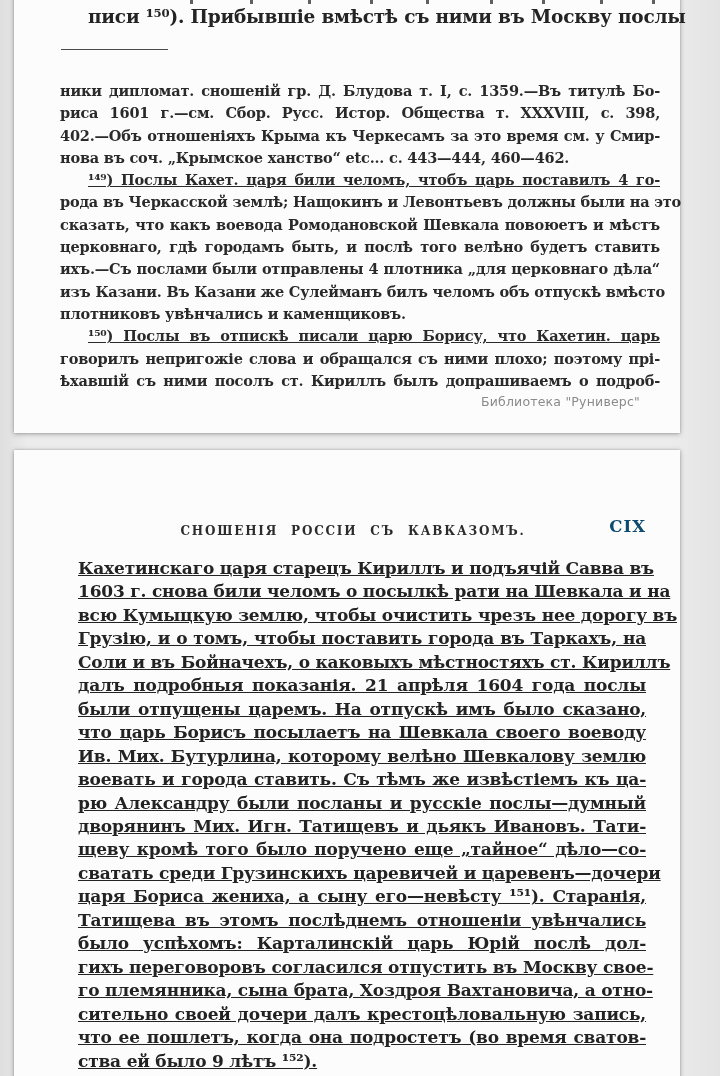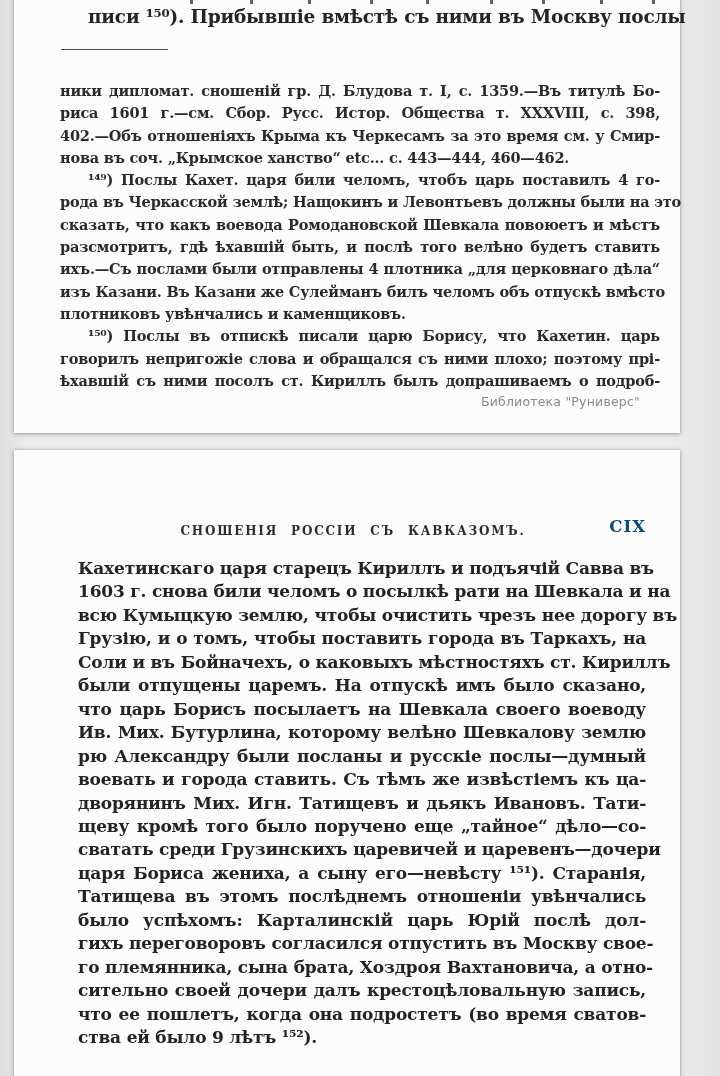--- a/index.html
+++ b/index.html
@@ -27,40 +27,40 @@
     position:absolute;top:16px;left:46px;width:580px;
     font-size:18.5px;line-height:26px;font-weight:bold;color:#242424;
     white-space:nowrap;text-align:justify;text-align-last:justify;letter-spacing:-.2px;margin-left:28px;
   }
   .fn-rule{position:absolute;top:61px;left:47px;width:107px;border-top:1.5px solid #4a4a4a;}
   .footnotes{
     position:absolute;top:80px;left:46px;width:600px;
     font-size:14.5px;line-height:22.3px;font-weight:bold;color:#2a2a2a;letter-spacing:-.2px;margin-top:12px;
   }
   .footnotes > div{white-space:nowrap;text-align:justify;text-align-last:justify;}
-  .footnotes > div.ind{padding-left:28px;}
+  .footnotes > div.ind{padding-left:28px;text-decoration:underline;}
   .footnotes > div.noj{text-align-last:left;}
   .watermark{
     position:absolute;top:406px;right:40px;
     font-family:"DejaVu Sans","Liberation Sans",sans-serif;
     font-size:12.5px;color:#8a8a8a;letter-spacing:.2px;
   }
 
   .running-head{position:absolute;top:70px;left:46px;width:586px;height:22px;text-align:center;}
   .head-title{
     font-size:12px;font-weight:bold;color:#2c2c2c;
     letter-spacing:1.8px;word-spacing:7px;
   }
   .page-num{
     position:absolute;right:0;top:-3px;font-size:16.5px;font-weight:bold;
     color:#0c4a6e;letter-spacing:1px;
   }
   .bodytext{
     position:absolute;top:107px;left:64px;width:568px;
-    font-size:17px;line-height:23.45px;font-weight:bold;color:#232323;letter-spacing:-.2px;
+    font-size:17px;line-height:23.45px;font-weight:bold;color:#232323;letter-spacing:-.2px;text-decoration:underline;
   }
   .bodytext > div{white-space:nowrap;text-align:justify;text-align-last:justify;}
   .bodytext > div.noj{text-align-last:left;}
 </style>
 </head>
 <body>
 
 <div style="position:absolute;inset:0;">
 
   <div class="page" id="page1">
@@ -68,21 +68,21 @@
     <div class="top-line">писи ¹⁵⁰). Прибывшіе вмѣстѣ съ ними въ Москву послы</div>
     <div class="fn-rule"></div>
     <div class="footnotes">
         <div>ники дипломат. сношеній гр. Д. Блудова т. I, с. 1359.—Въ титулѣ Бо-</div>
         <div>риса 1601 г.—см. Сбор. Русс. Истор. Общества т. XXXVIII, с. 398,</div>
         <div>402.—Объ отношеніяхъ Крыма къ Черкесамъ за это время см. у Смир-</div>
         <div class="noj">нова въ соч. „Крымское ханство“ etc... с. 443—444, 460—462.</div>
         <div class="ind">¹⁴⁹) Послы Кахет. царя били челомъ, чтобъ царь поставилъ 4 го-</div>
         <div>рода въ Черкасской землѣ; Нащокинъ и Левонтьевъ должны были на это</div>
         <div>сказать, что какъ воевода Ромодановской Шевкала повоюетъ и мѣстъ</div>
-        <div>разсмотритъ, гдѣ ѣхавшій быть, и послѣ того велѣно будетъ ставить</div>
+        <div>церковнаго, гдѣ городамъ быть, и послѣ того велѣно будетъ ставить</div>
         <div>ихъ.—Съ послами были отправлены 4 плотника „для церковнаго дѣла“</div>
         <div>изъ Казани. Въ Казани же Сулейманъ билъ челомъ объ отпускѣ вмѣсто</div>
         <div class="noj">плотниковъ увѣнчались и каменщиковъ.</div>
         <div class="ind">¹⁵⁰) Послы въ отпискѣ писали царю Борису, что Кахетин. царь</div>
         <div>говорилъ непригожіе слова и обращался съ ними плохо; поэтому прі-</div>
         <div>ѣхавшій съ ними посолъ ст. Кириллъ былъ допрашиваемъ о подроб-</div>
       </div>
     <div class="watermark">Библиотека "Руниверс"</div>
   </div>
 
@@ -90,25 +90,26 @@
     <div class="running-head">
       <span class="head-title">СНОШЕНІЯ РОССІИ СЪ КАВКАЗОМЪ.</span>
       <span class="page-num">CIX</span>
     </div>
     <div class="bodytext">
         <div>Кахетинскаго царя старецъ Кириллъ и подъячій Савва въ</div>
         <div>1603 г. снова били челомъ о посылкѣ рати на Шевкала и на</div>
         <div>всю Кумыцкую землю, чтобы очистить чрезъ нее дорогу въ</div>
         <div>Грузію, и о томъ, чтобы поставить города въ Таркахъ, на</div>
         <div>Соли и въ Бойначехъ, о каковыхъ мѣстностяхъ ст. Кириллъ</div>
+        <div>далъ подробныя показанія. 21 апрѣля 1604 года послы</div>
         <div>были отпущены царемъ. На отпускѣ имъ было сказано,</div>
         <div>что царь Борисъ посылаетъ на Шевкала своего воеводу</div>
         <div>Ив. Мих. Бутурлина, которому велѣно Шевкалову землю</div>
+        <div>воевать и города ставить. Съ тѣмъ же извѣстіемъ къ ца-</div>
         <div>рю Александру были посланы и русскіе послы—думный</div>
-        <div>воевать и города ставить. Съ тѣмъ же извѣстіемъ къ ца-</div>
         <div>дворянинъ Мих. Игн. Татищевъ и дьякъ Ивановъ. Тати-</div>
         <div>щеву кромѣ того было поручено еще „тайное“ дѣло—со-</div>
         <div>сватать среди Грузинскихъ царевичей и царевенъ—дочери</div>
         <div>царя Бориса жениха, а сыну его—невѣсту ¹⁵¹). Старанія,</div>
         <div>Татищева въ этомъ послѣднемъ отношеніи увѣнчались</div>
         <div>было успѣхомъ: Карталинскій царь Юрій послѣ дол-</div>
         <div>гихъ переговоровъ согласился отпустить въ Москву свое-</div>
         <div>го племянника, сына брата, Хоздроя Вахтановича, а отно-</div>
         <div>сительно своей дочери далъ крестоцѣловальную запись,</div>
         <div>что ее пошлетъ, когда она подростетъ (во время сватов-</div>

